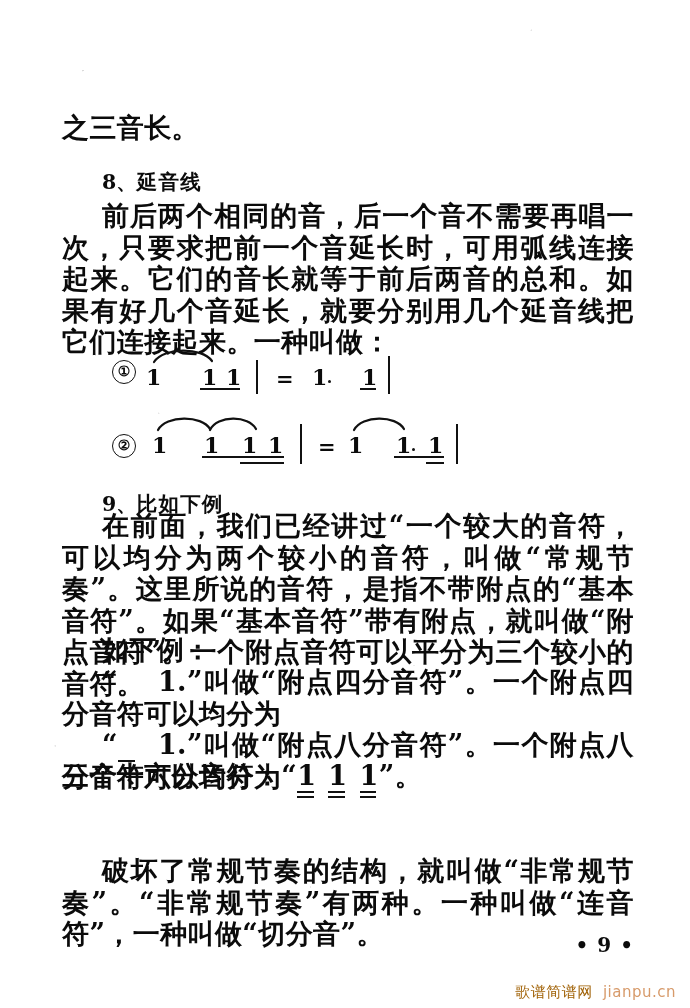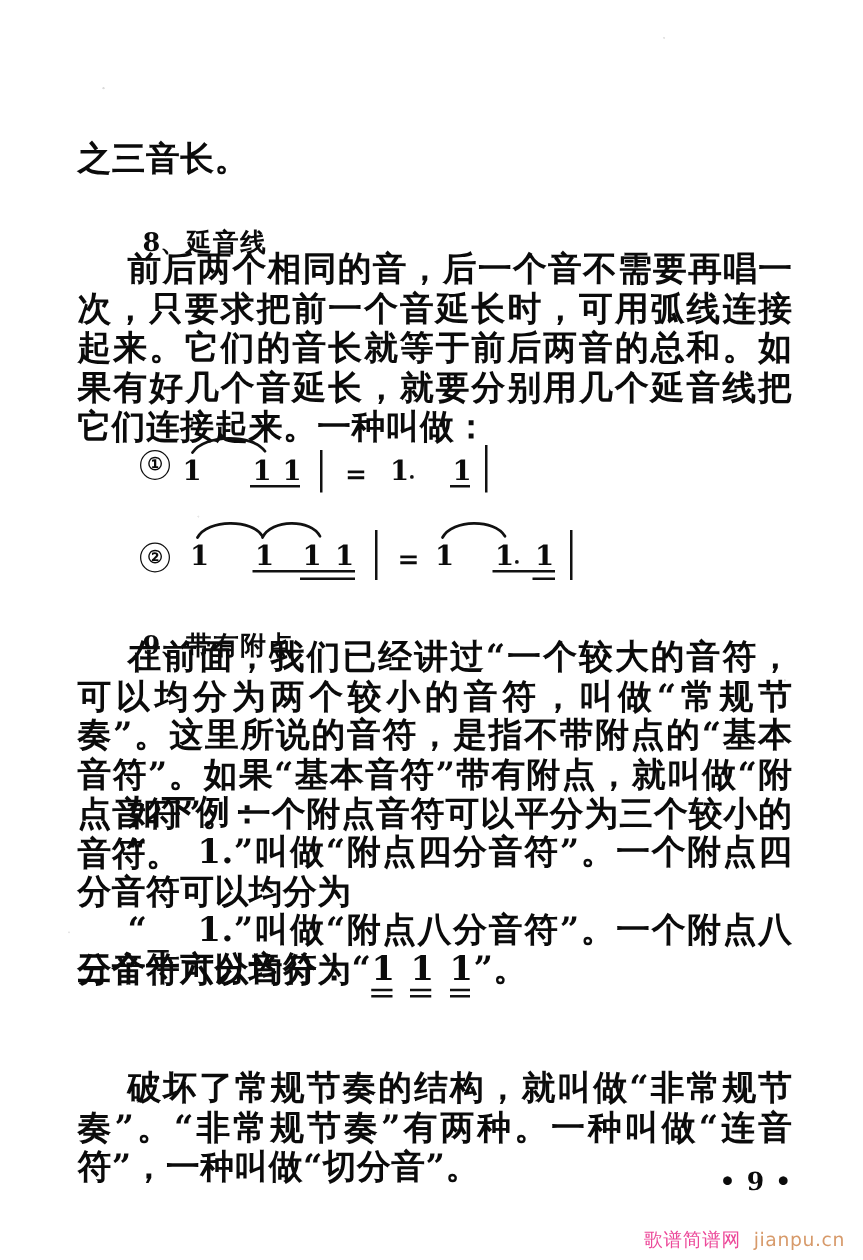--- a/index.html
+++ b/index.html
@@ -41,21 +41,21 @@
     text-align:justify;
     margin:0;
     font-family:"DejaVu Serif","Liberation Serif",serif;
     -webkit-font-smoothing:none;
   }
   .indent{text-indent:40px;}
   .heading{
     font-size:20.5px;
     font-weight:700;
     letter-spacing:1.2px;
-    margin:12px;
+    margin:0;
     padding-left:40px;
   }
   .heading .num{letter-spacing:0;font-weight:700;}
 
   
   .jp{
     display:inline-block;
     position:relative;
     font-family:"DejaVu Serif","Liberation Serif",serif;
     font-weight:700;
@@ -120,21 +120,21 @@
   }
   .watermark{
     position:absolute;
     right:14px;
     bottom:6px;
     font-size:15px;
     letter-spacing:.5px;
     white-space:nowrap;
     font-family:"DejaVu Sans","Liberation Sans",sans-serif;
   }
-  .wm-cn{color:#ec4899;margin-left:13px;}
+  .wm-cn{color:#a16207;margin-left:13px;}
   .wm-url{color:#d79a6a;font-family:"DejaVu Sans","Liberation Sans",sans-serif;}
 </style>
 </head>
 <body>
 
 <div class="page">
 
   <div class="block" style="top:112px;">
     <p class="para">之三音长。</p>
   </div>
@@ -213,21 +213,21 @@
     <span class="note" style="left:198px;top:20px;">1</span>
     <span class="note" style="left:246px;top:20px;">1</span>
     <span class="dot" style="left:262px;top:34px;"></span>
     <span class="note" style="left:278px;top:20px;">1</span>
     <span class="beam" style="left:244px;top:42px;width:50px;"></span>
     <span class="beam" style="left:276px;top:48px;width:18px;"></span>
     <span class="barline" style="left:306px;top:10px;height:40px;"></span>
   </div>
 
   <div class="block" style="top:490px;">
-    <p class="heading"><span class="num">9、</span><span>带有附点</span></p>
+    <p class="heading"><span class="num">9、</span><span>比如下例</span></p>
   </div>
 
   <div class="block" style="top:510px;">
     <p class="para indent">在前面，我们已经讲过“一个较大的音符，可以均分为两个较小的音符，叫做“常规节奏”。这里所说的音符，是指不带附点的“基本音符”。如果“基本音符”带有附点，就叫做“附点音符”。一个附点音符可以平分为三个较小的音符。</p>
   </div>
 
   <div class="block" style="top:634px;">
     <p class="para indent">如下例：</p>
   </div>
 

